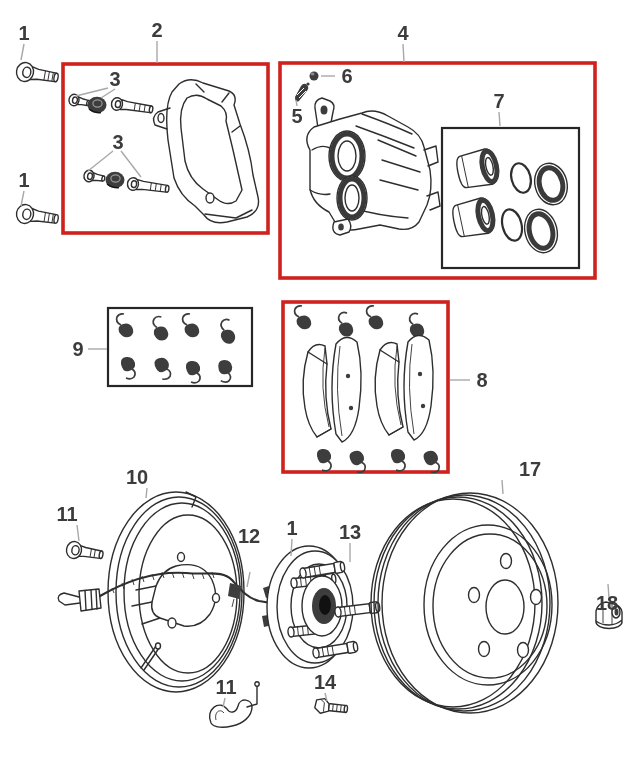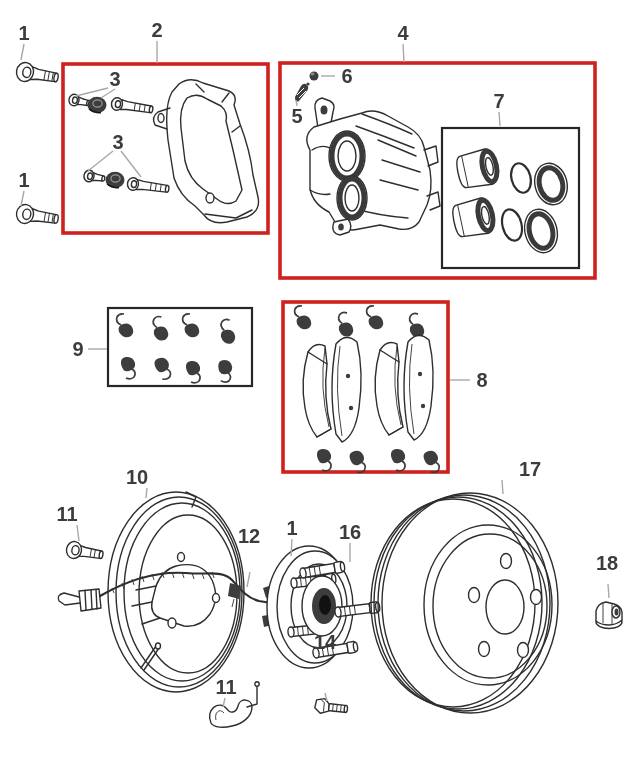--- a/index.html
+++ b/index.html
@@ -339,19 +339,19 @@
 <div class="callout" style="left:403px;top:33px">4</div>
 <div class="callout" style="left:297px;top:116px">5</div>
 <div class="callout" style="left:347px;top:76px">6</div>
 <div class="callout" style="left:499px;top:101px">7</div>
 <div class="callout" style="left:78px;top:349px">9</div>
 <div class="callout" style="left:482px;top:380px">8</div>
 <div class="callout" style="left:137px;top:477px">10</div>
 <div class="callout" style="left:67px;top:514px">11</div>
 <div class="callout" style="left:249px;top:536px">12</div>
 <div class="callout" style="left:226px;top:687px">11</div>
-<div class="callout" style="left:325px;top:642px">14</div>
+<div class="callout" style="left:325px;top:682px">14</div>
 <div class="callout" style="left:292px;top:528px">1</div>
-<div class="callout" style="left:350px;top:532px">16</div>
+<div class="callout" style="left:350px;top:532px">13</div>
 <div class="callout" style="left:530px;top:469px">17</div>
-<div class="callout" style="left:607px;top:563px">18</div>
+<div class="callout" style="left:607px;top:603px">18</div>
 
 </div>
 
 </body></html>

